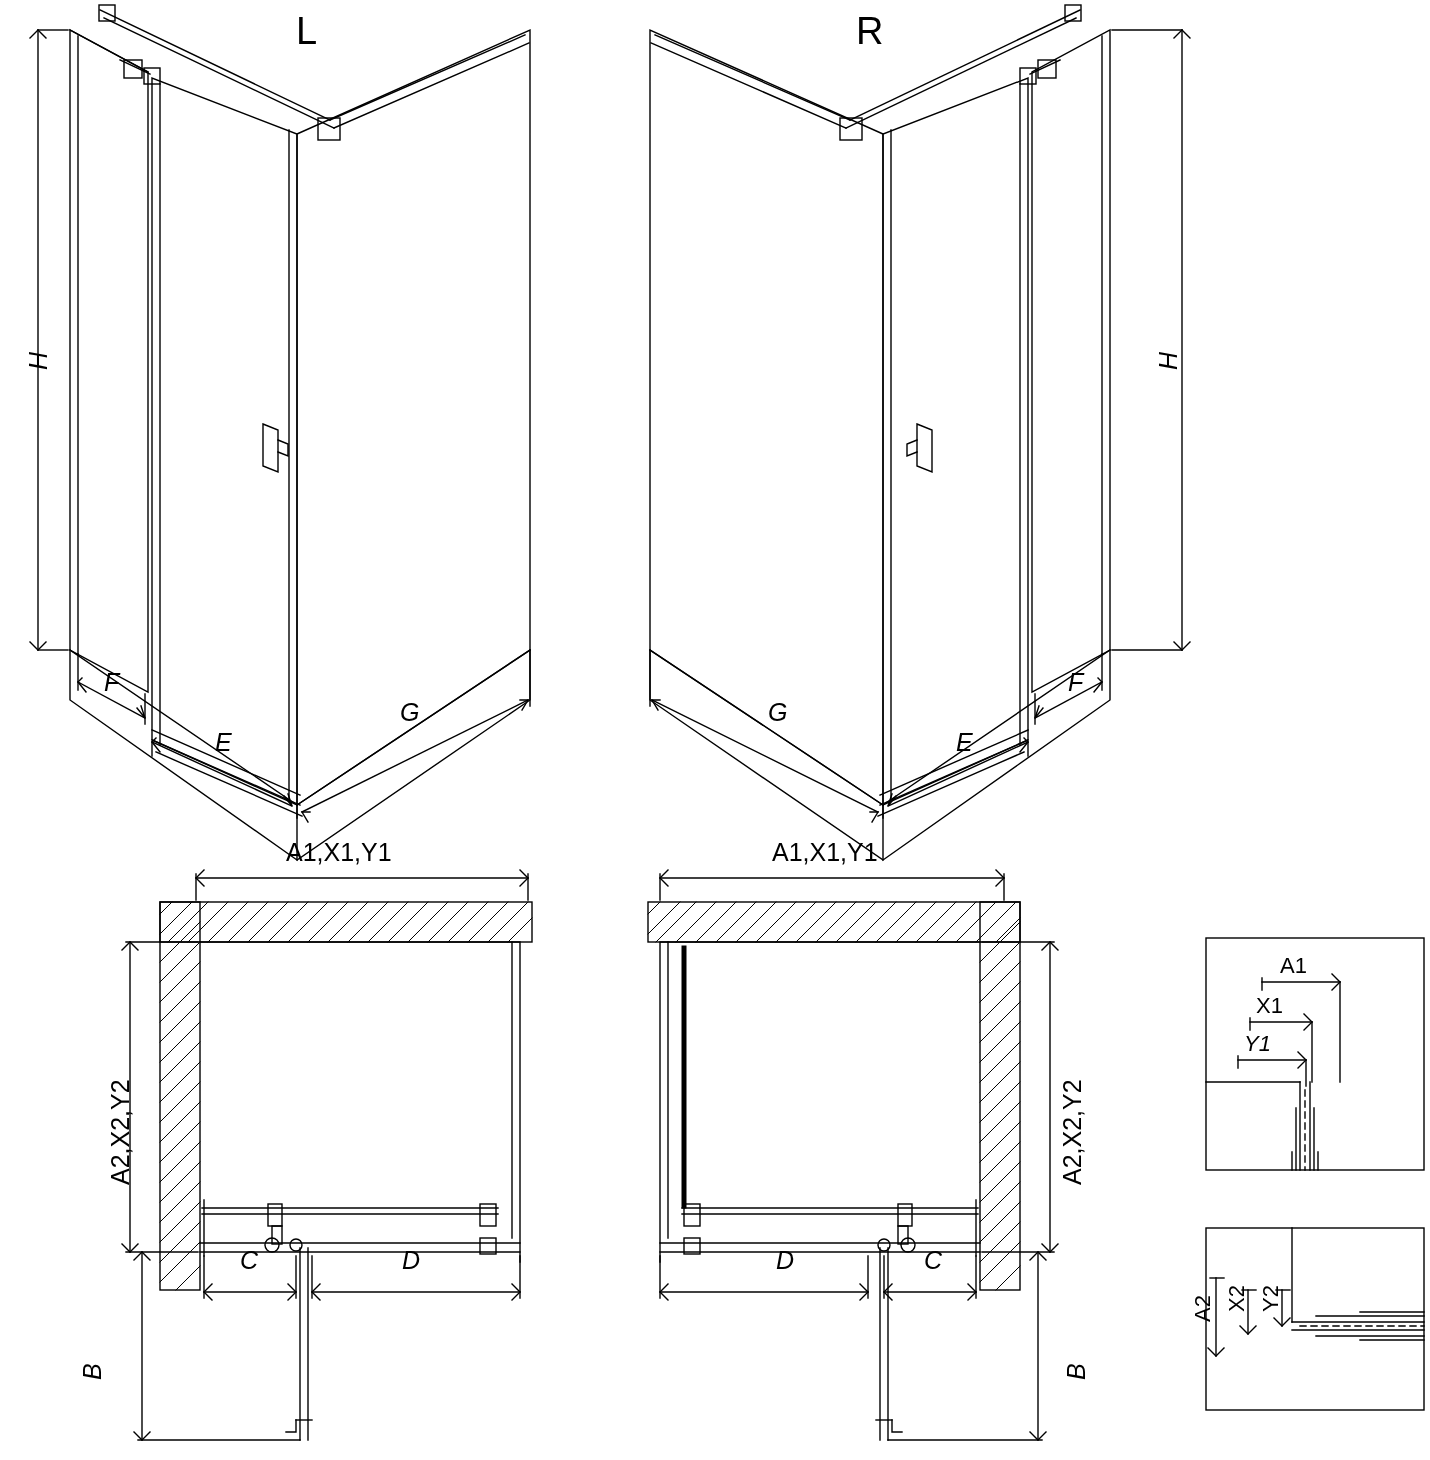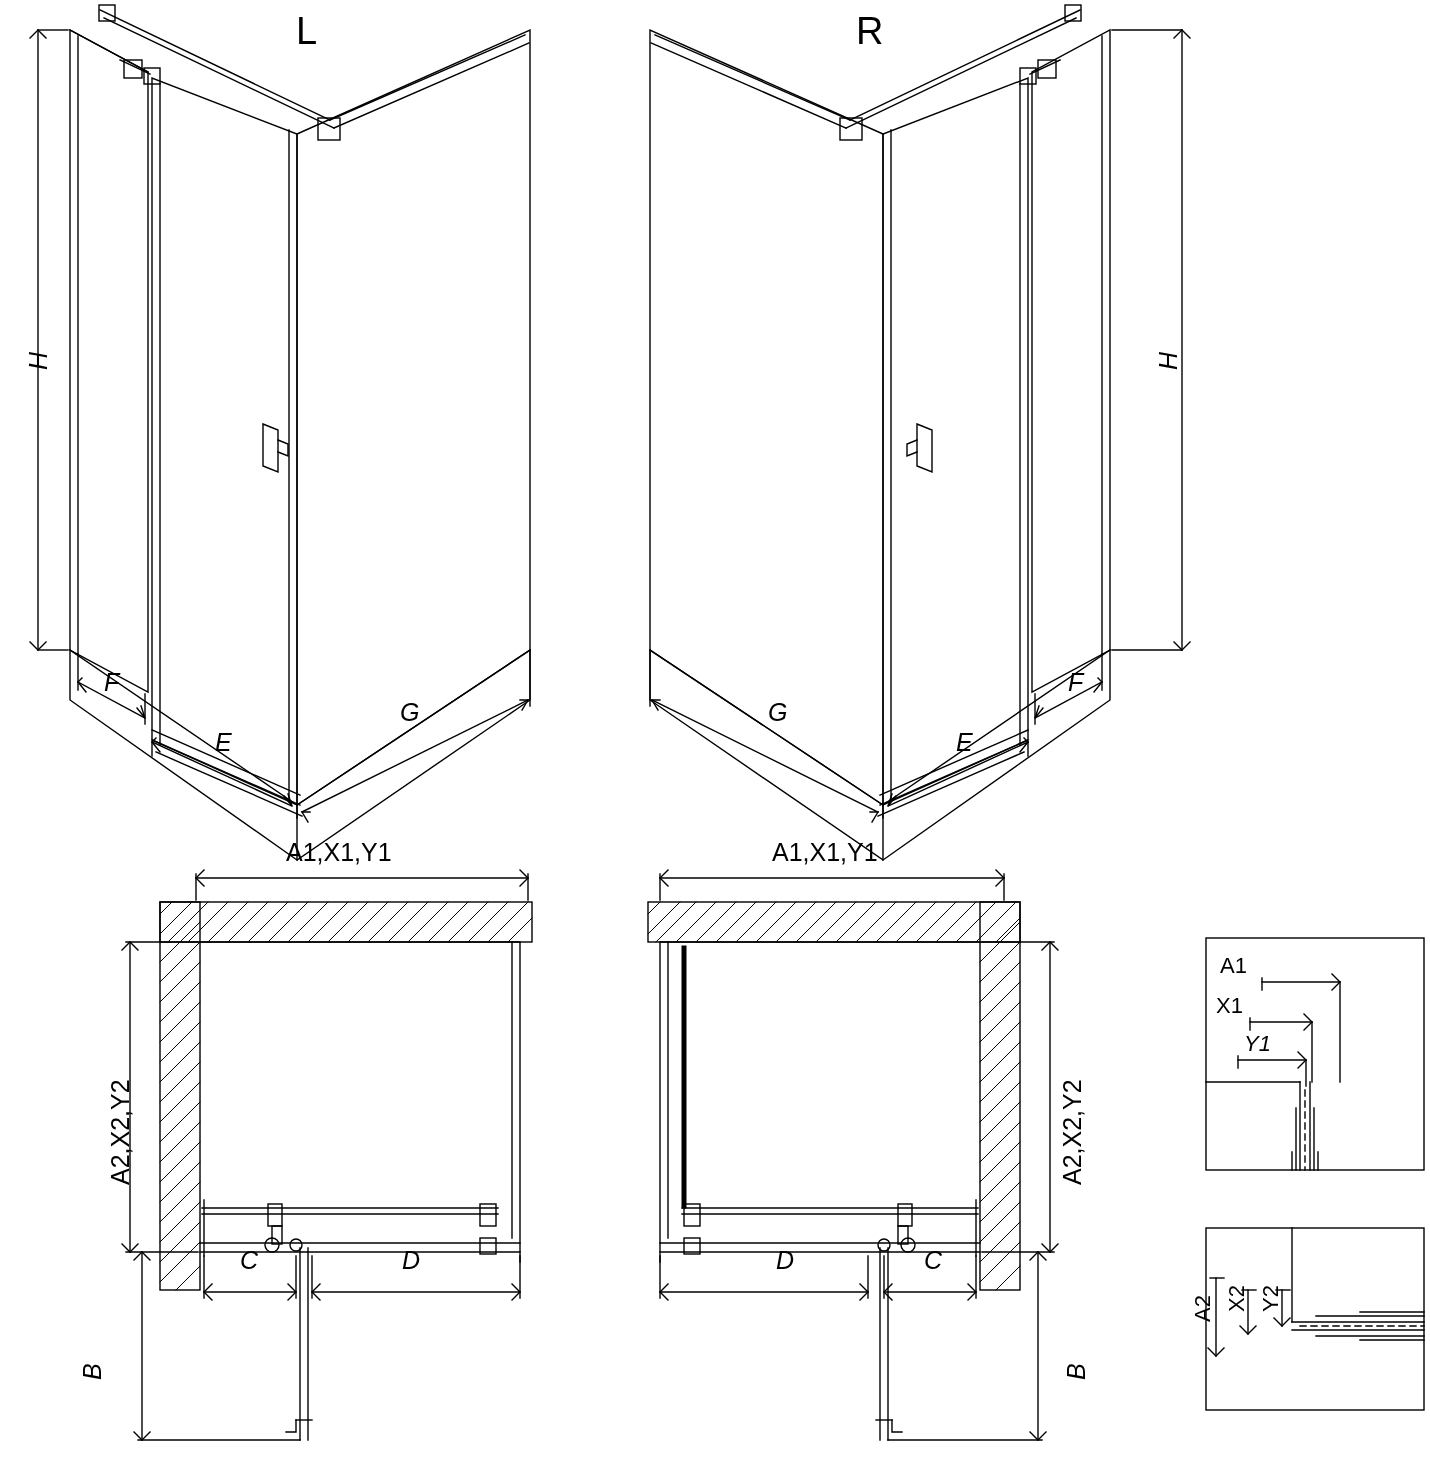--- a/index.html
+++ b/index.html
@@ -379,21 +379,21 @@
   <div class="lbl ital" style="left:240px; top:1248px;">C</div>
   <div class="lbl ital" style="left:402px; top:1248px;">D</div>
   <div class="lbl ital rot90" style="left:80px; top:1380px;">B</div>
 
   <div class="lbl" style="left:772px; top:840px;">A1,X1,Y1</div>
   <div class="lbl rot90" style="left:1060px; top:1185px;">A2,X2,Y2</div>
   <div class="lbl ital" style="left:776px; top:1248px;">D</div>
   <div class="lbl ital" style="left:924px; top:1248px;">C</div>
   <div class="lbl ital rot90" style="left:1064px; top:1380px;">B</div>
 
-  <div class="lbl small" style="left:1220px; top:955px;">A1</div>
-  <div class="lbl small" style="left:1216px; top:995px;text-align:center;">X1</div>
+  <div class="lbl small" style="left:1280px; top:955px;">A1</div>
+  <div class="lbl small" style="left:1256px; top:995px;text-align:center;">X1</div>
   <div class="lbl small" style="left:1244px; top:1033px;font-style:italic;">Y1</div>
 
   <div class="lbl small rot90" style="left:1192px; top:1322px;">A2</div>
   <div class="lbl small rot90" style="left:1226px; top:1312px;">X2</div>
   <div class="lbl small rot90" style="left:1260px; top:1312px;">Y2</div>
 
 </div>
 
 </body></html>

